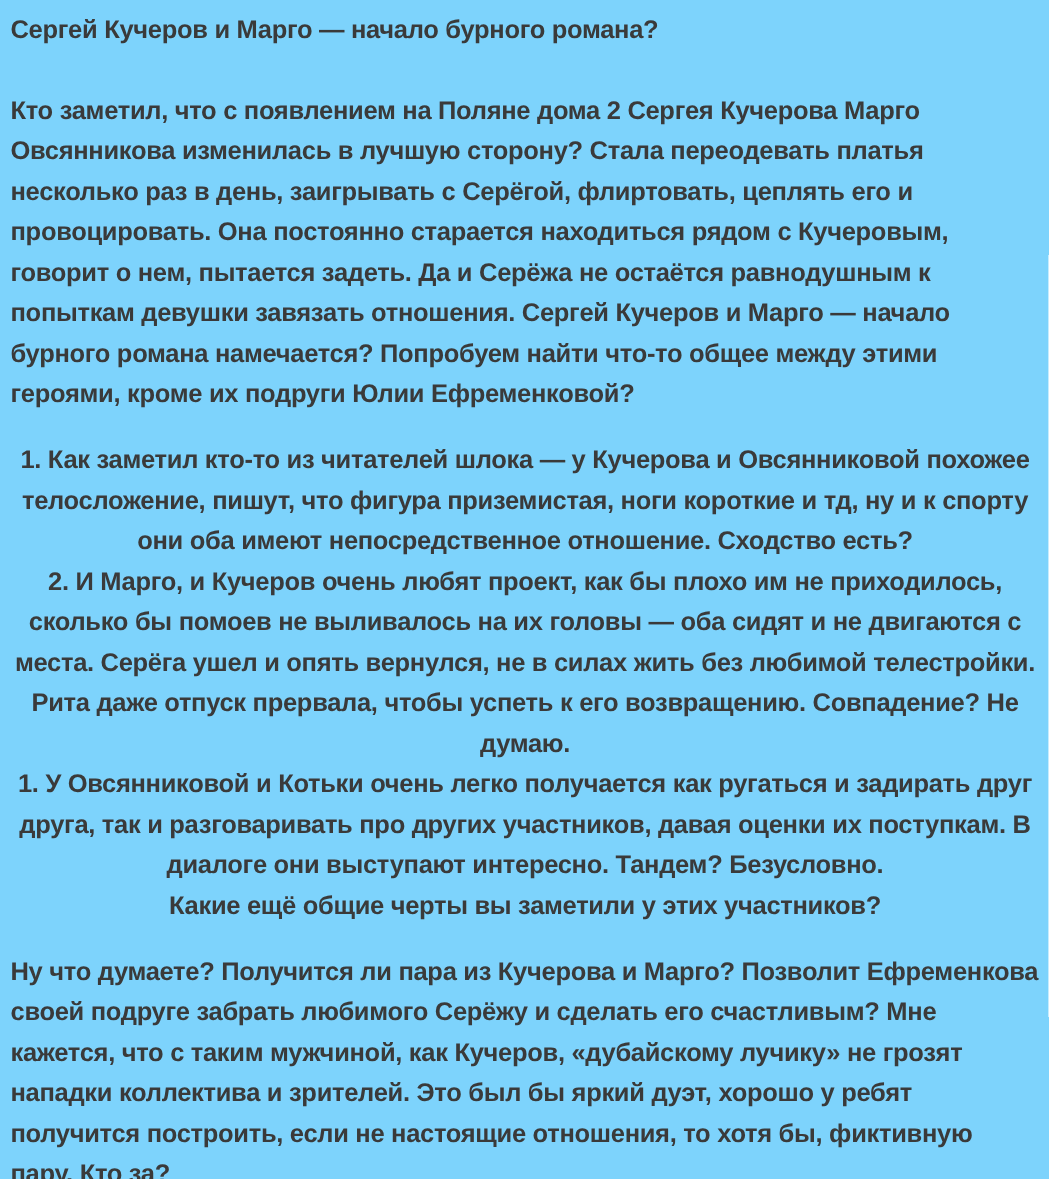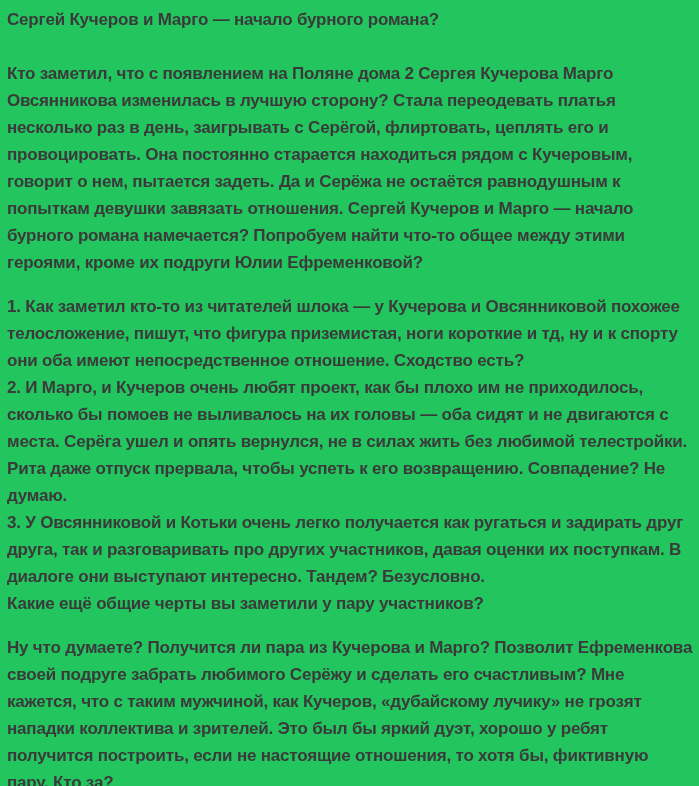--- a/index.html
+++ b/index.html
@@ -6,21 +6,21 @@
     margin: 0;
     padding: 0;
     background: #ffffff;
   }
   .page {
     width: 699px;
     height: 786px;
     box-sizing: border-box;
     padding: 6px 6px 8px 7px;
     overflow: hidden;
-    background: #22c55e;
+    background: #7dd3fc;
     font-family: "Liberation Sans", "DejaVu Sans", sans-serif;
     font-size: 17px;
     line-height: 27px;
     font-weight: 600;
     letter-spacing: -0.2px;
     color: #3a3a3a;
   }
   .article-title {
     margin: 0 0 27px 0;
     font-size: 17px;
@@ -28,20 +28,21 @@
     font-weight: 600;
   }
   .author-line {
     margin: 0 0 16px 0;
   }
   .paragraph {
     margin: 16px 0 17px 0;
   }
   .list-block {
     margin: 0 0 17px 0;
+    text-align: center;
   }
   .list-line {
     margin: 0;
   }
   .closing-paragraph {
     margin: 0;
   }
 </style>
 </head>
 <body>
@@ -49,19 +50,19 @@
 <div class="page">
 
   <h1 class="article-title">Сергей Кучеров и Марго — начало бурного романа?</h1>
 
 
   <p class="paragraph">Кто заметил, что с появлением на Поляне дома 2 Сергея Кучерова Марго Овсянникова изменилась в лучшую сторону? Стала переодевать платья несколько раз в день, заигрывать с Серёгой, флиртовать, цеплять его и провоцировать. Она постоянно старается находиться рядом с Кучеровым, говорит о нем, пытается задеть. Да и Серёжа не остаётся равнодушным к попыткам девушки завязать отношения. Сергей Кучеров и Марго — начало бурного романа намечается? Попробуем найти что-то общее между этими героями, кроме их подруги Юлии Ефременковой?</p>
 
   <div class="list-block">
     <p class="list-line">1. Как заметил кто-то из читателей шлока — у Кучерова и Овсянниковой похожее телосложение, пишут, что фигура приземистая, ноги короткие и тд, ну и к спорту они оба имеют непосредственное отношение. Сходство есть?</p>
     <p class="list-line">2. И Марго, и Кучеров очень любят проект, как бы плохо им не приходилось, сколько бы помоев не выливалось на их головы — оба сидят и не двигаются с места. Серёга ушел и опять вернулся, не в силах жить без любимой телестройки. Рита даже отпуск прервала, чтобы успеть к его возвращению. Совпадение? Не думаю.</p>
-    <p class="list-line">3. У Овсянниковой и Котьки очень легко получается как ругаться и задирать друг друга, так и разговаривать про других участников, давая оценки их поступкам. В диалоге они выступают интересно. Тандем? Безусловно.</p>
-    <p class="list-line">Какие ещё общие черты вы заметили у пару участников?</p>
+    <p class="list-line">1. У Овсянниковой и Котьки очень легко получается как ругаться и задирать друг друга, так и разговаривать про других участников, давая оценки их поступкам. В диалоге они выступают интересно. Тандем? Безусловно.</p>
+    <p class="list-line">Какие ещё общие черты вы заметили у этих участников?</p>
   </div>
 
   <p class="closing-paragraph">Ну что думаете? Получится ли пара из Кучерова и Марго? Позволит Ефременкова своей подруге забрать любимого Серёжу и сделать его счастливым? Мне кажется, что с таким мужчиной, как Кучеров, «дубайскому лучику» не грозят нападки коллектива и зрителей. Это был бы яркий дуэт, хорошо у ребят получится построить, если не настоящие отношения, то хотя бы, фиктивную пару. Кто за?</p>
 
 </div>
 
 </body></html>

